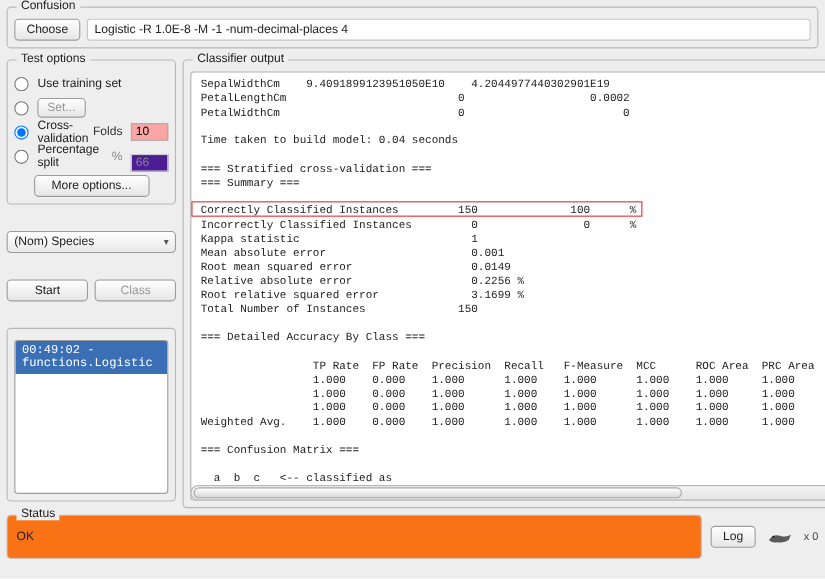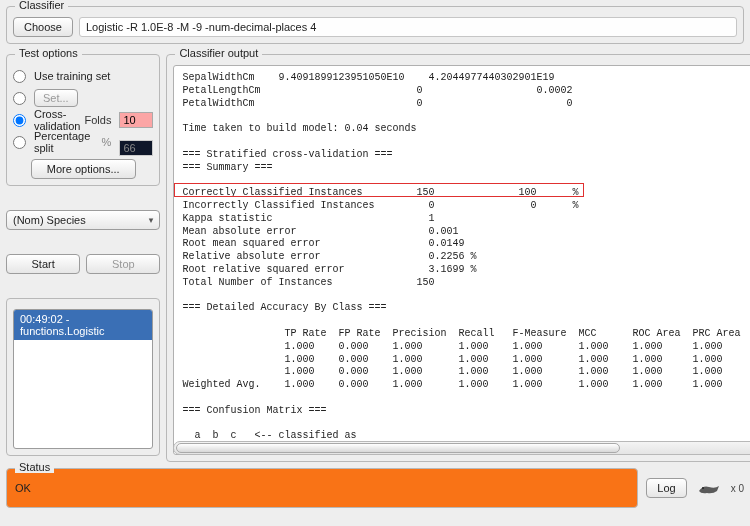--- a/index.html
+++ b/index.html
@@ -46,32 +46,33 @@
     height: 22px;
   }
   input[type=radio]{ margin-right:4px; }
   .small-input {
     width: 34px;
     border: 1px solid #aaa;
     background: #fca5a5;
     padding: 1px 3px;
     font-size: 11px;
   }
-  .small-input.disabled { background:#0f172a; color:#888; border-color:#ccc;margin-top:12px;}
+  .small-input.disabled { background:#4c1d95; color:#888; border-color:#ccc;margin-top:12px;}
   .select {
     display:flex; align-items:center; justify-content:space-between;
     border:1px solid #9c9c9c; border-radius:4px;
     background:linear-gradient(#fff,#e8e8e8);
     padding:3px 6px; width:100%;
   }
   .chev { font-size:9px; color:#555; }
   .result-list {
     border:1px solid #9c9c9c; border-radius:3px; overflow:hidden;
     height: 140px;
     background:#fff;
+    font-family:Liberation Mono, monospace;
   }
   .result-item {
     background:#3a6fb5;
     color:#fff;
     padding:3px 6px;
     font-size:11px;
   }
   .output-area {
     font-family: Menlo, Monaco, "Courier New", monospace;
     font-size: 10px;
@@ -120,24 +121,24 @@
   .bird {
     width:28px; height:18px; position:relative;
   }
   .bird svg { width:28px; height:18px; }
   .spacer-y { height:6px; }
 </style>
 </head>
 <body>
 
 <div class="panel" style="margin:6px 6px 0 6px; padding-top:10px;">
-  <div class="panel-title">Classifier</div>
+  <div class="panel-title">Confusion</div>
   <div class="row" style="gap:6px; align-items:center;">
     <div class="btn">Choose</div>
-    <div style="flex:1; border:1px solid #c6c6c6; border-radius:3px; background:#fefefe; padding:3px 6px; font-size:11px;">Logistic -R 1.0E-8 -M -9 -num-decimal-places 4</div>
+    <div style="flex:1; border:1px solid #c6c6c6; border-radius:3px; background:#fefefe; padding:3px 6px; font-size:11px;">Logistic -R 1.0E-8 -M -1 -num-decimal-places 4</div>
   </div>
 </div>
 
 <div class="row" style="margin:10px 6px 0 6px; gap:6px; align-items:flex-start;">
 
   <div style="width:204px; display:flex; flex-direction:column; gap:24px;">
 
     <div class="panel" style="padding-top:10px;">
       <div class="panel-title">Test options</div>
 
@@ -169,21 +170,21 @@
       <div class="btn" style="display:block; width:105px; margin:0 auto;">More options...</div>
     </div>
 
     <div class="select">
       <span>(Nom) Species</span>
       <span class="chev">▾</span>
     </div>
 
     <div class="row" style="gap:6px;">
       <div class="btn" style="flex:1;">Start</div>
-      <div class="btn disabled" style="flex:1;">Stop</div>
+      <div class="btn disabled" style="flex:1;">Class</div>
     </div>
 
     <div class="panel" style="padding-top:10px;">
       <div class="result-list">
         <div class="result-item">00:49:02 - functions.Logistic</div>
       </div>
     </div>
   </div>
 
   <div class="panel" style="flex:1; padding-top:10px; position:relative;">

